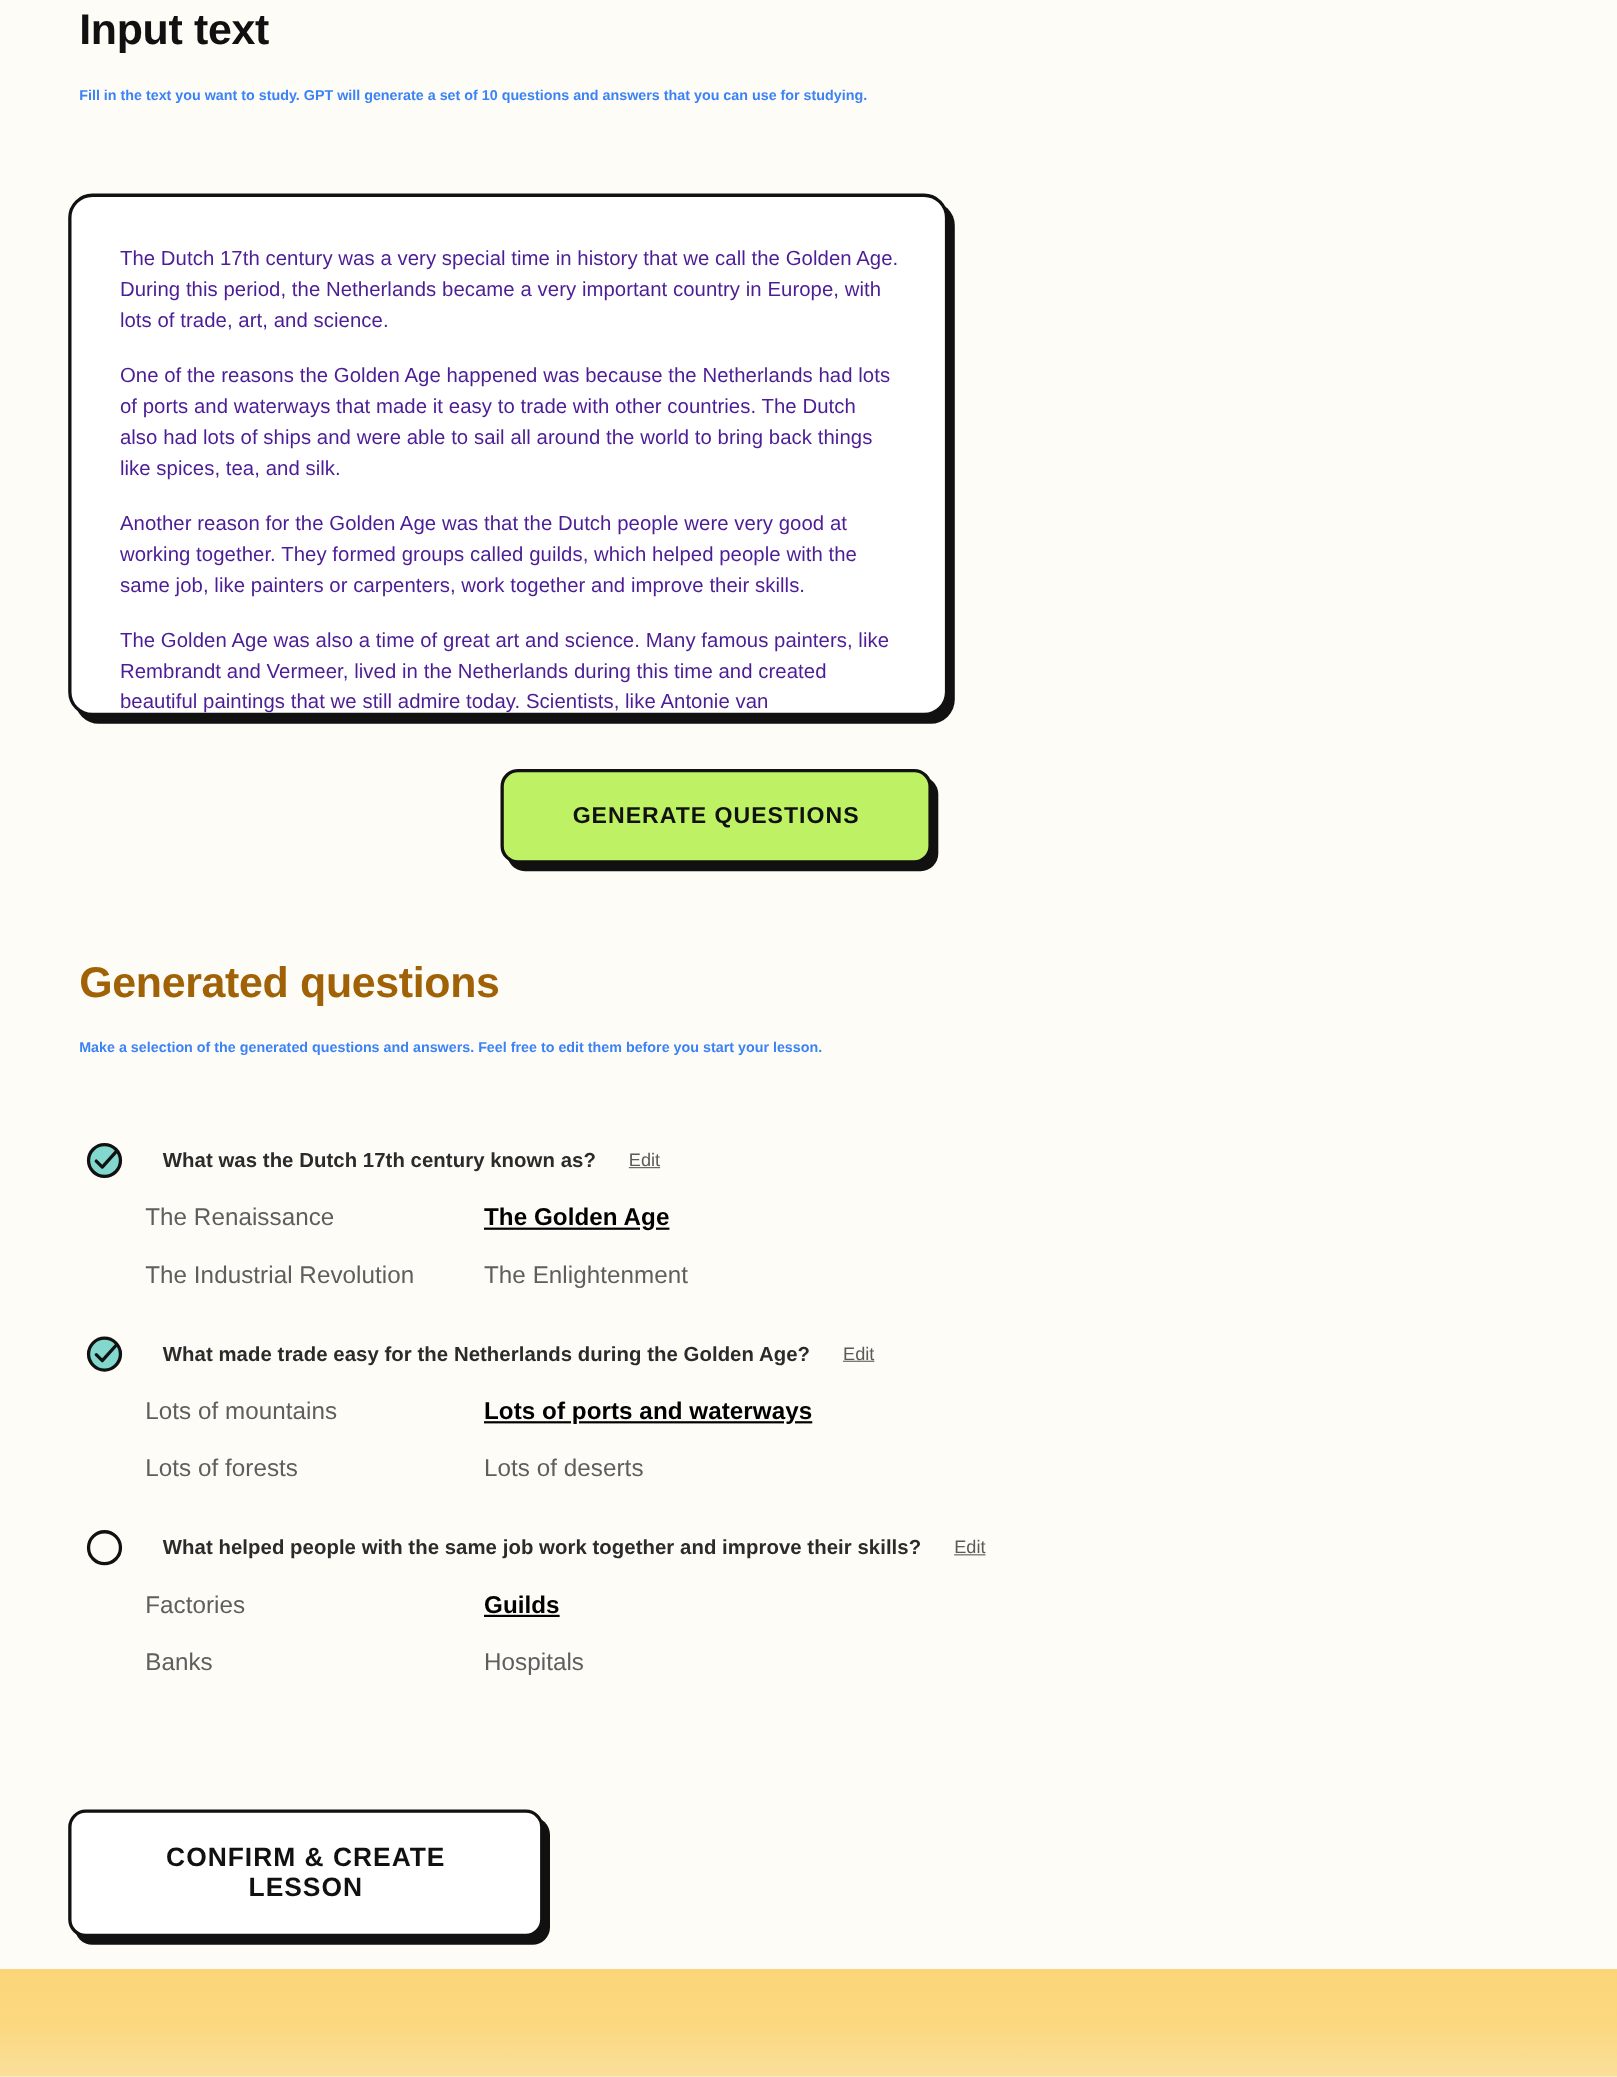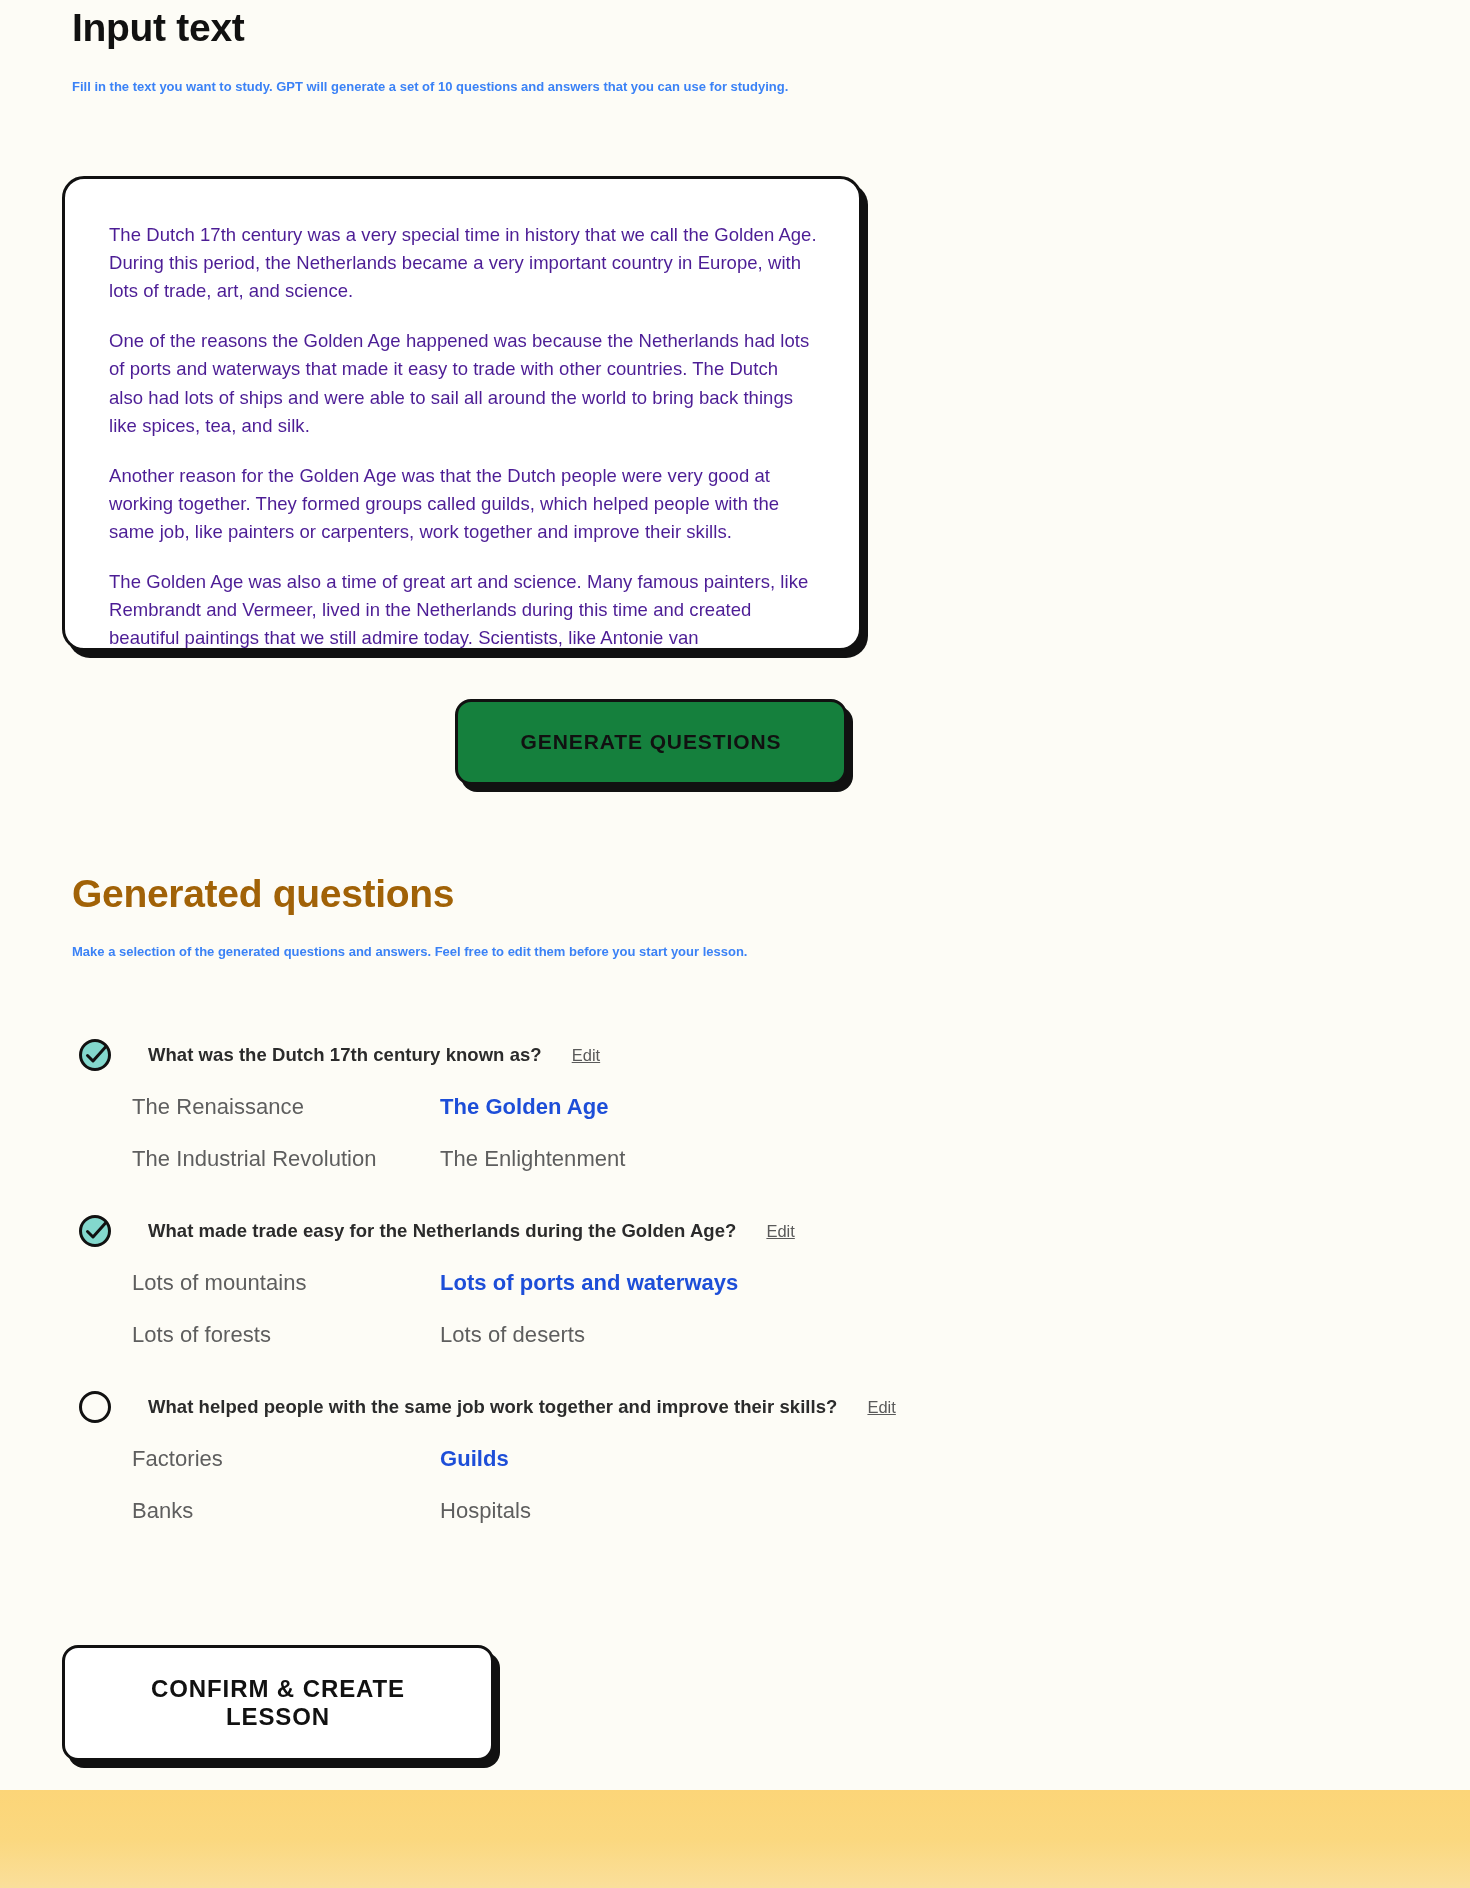--- a/index.html
+++ b/index.html
@@ -85,21 +85,21 @@
     font-family: "Liberation Sans", sans-serif;
     cursor: pointer;
     border: 3px solid #111111;
     border-radius: 16px;
     box-shadow: 6px 7px 0 0 #111111;
     font-weight: 700;
     letter-spacing: 0.9px;
   }
 
   button.btn-generate {
-    background: #15803d;
+    background: #bef264;
     color: #111111;
     font-size: 21px;
     padding: 28px 46px 28px 46px;
     width: 392px;
     text-align: center;
   }
 
   
   .section-generated {
     position: absolute;
@@ -170,21 +170,22 @@
   }
 
   .answer {
     font-size: 22px;
     color: #5E5E5E;
     letter-spacing: 0.05px;
     cursor: pointer;
   }
   .answer.correct {
     font-weight: 700;
-    color: #1d4ed8;
+    color: #000000;
+    text-decoration: underline;
   }
 
   
   .btn-confirm-wrap {
     position: absolute;
     left: 62px;
     top: 1645px;
   }
 
   button.btn-confirm {

